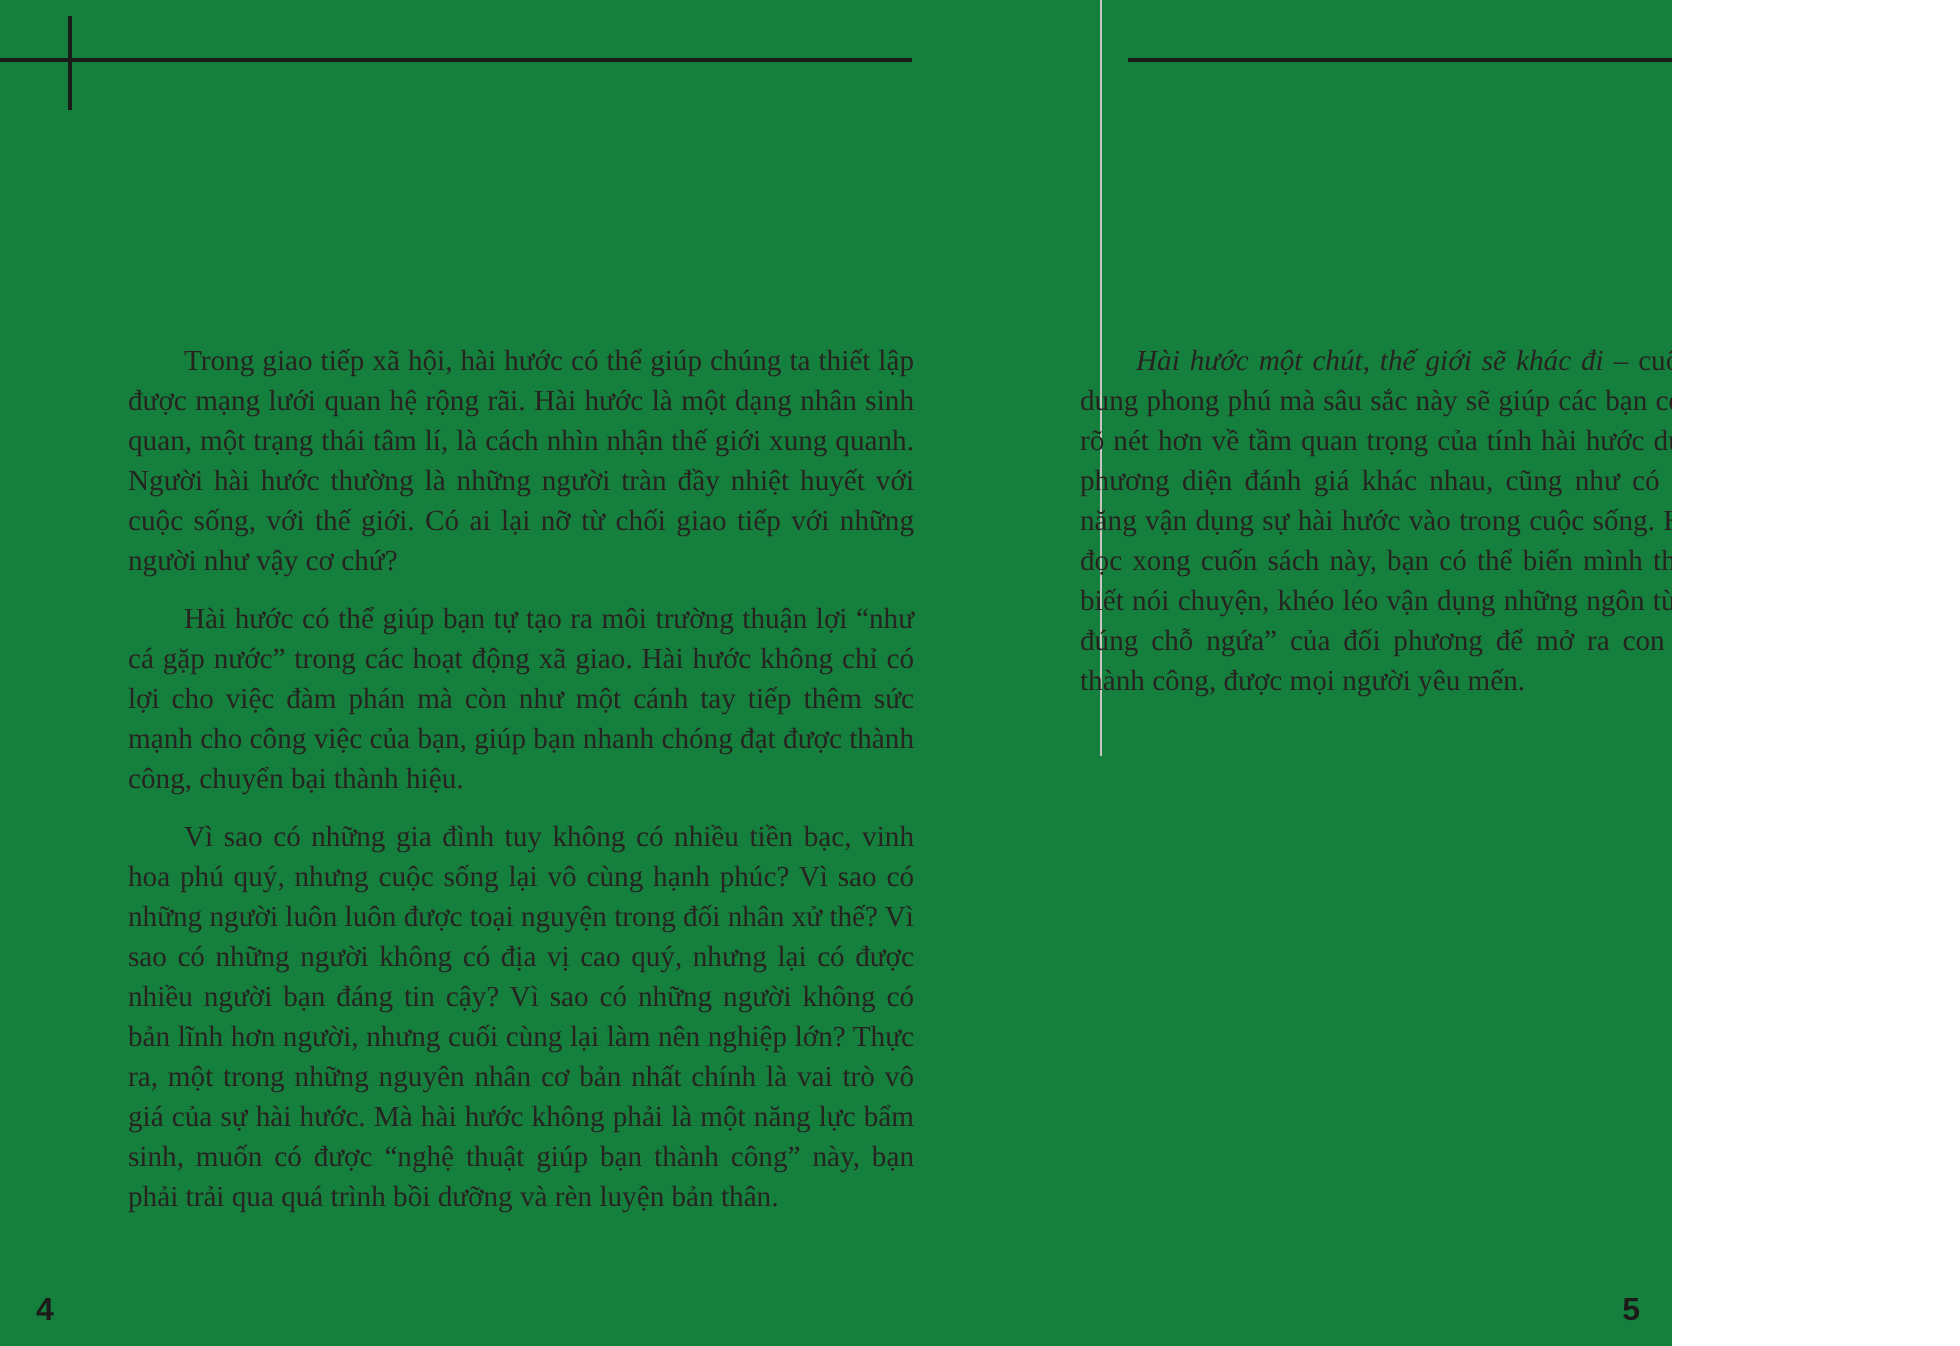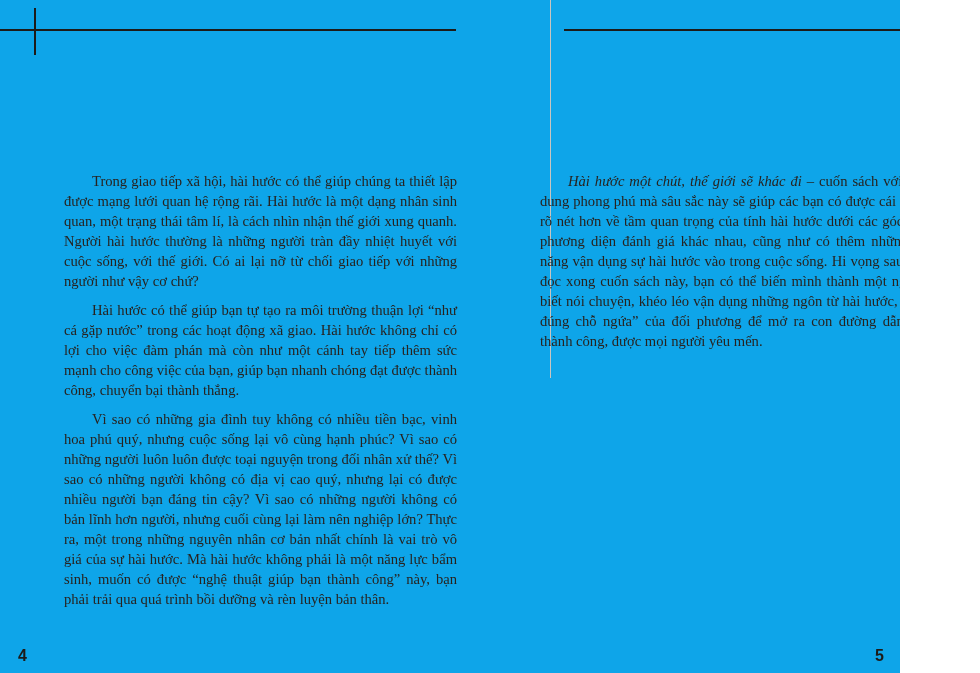--- a/index.html
+++ b/index.html
@@ -2,23 +2,23 @@
 <html><head>
 <meta charset="utf-8">
 <style>
   html, body {
     margin: 0;
     padding: 0;
     background: #ffffff;
   }
   .spread {
     position: relative;
-    width: 900px;
+    width: 836px;
     height: 673px;
-    background: #0ea5e9;
+    background: #15803d;
     overflow: hidden;
     font-family: "Liberation Serif", serif;
   }
   .rule {
     position: absolute;
     top: 29px;
     height: 2px;
     background: #1d1b19;
   }
   .rule-left  { left: 0;    width: 456px; }
@@ -70,21 +70,21 @@
 
 <div class="spread">
   <div class="rule rule-left"></div>
   <div class="tick tick-left"></div>
   <div class="rule rule-right"></div>
   <div class="tick tick-right"></div>
   <div class="fold"></div>
 
   <div class="text-block text-left">
       <p><span>Trong giao tiếp xã hội, hài hước có thể giúp chúng ta thiết lập được mạng lưới quan hệ rộng rãi. Hài hước là một dạng nhân sinh quan, một trạng thái tâm lí, là cách nhìn nhận thế giới xung quanh. Người hài hước thường là những người tràn đầy nhiệt huyết với cuộc sống, với thế giới. Có ai lại nỡ từ chối giao tiếp với những người như vậy cơ chứ?</span></p>
-      <p><span>Hài hước có thể giúp bạn tự tạo ra môi trường thuận lợi “như cá gặp nước” trong các hoạt động xã giao. Hài hước không chỉ có lợi cho việc đàm phán mà còn như một cánh tay tiếp thêm sức mạnh cho công việc của bạn, giúp bạn nhanh chóng đạt được thành công, chuyển bại thành thắng.</span></p>
+      <p><span>Hài hước có thể giúp bạn tự tạo ra môi trường thuận lợi “như cá gặp nước” trong các hoạt động xã giao. Hài hước không chỉ có lợi cho việc đàm phán mà còn như một cánh tay tiếp thêm sức mạnh cho công việc của bạn, giúp bạn nhanh chóng đạt được thành công, chuyển bại thành hiệu.</span></p>
       <p><span>Vì sao có những gia đình tuy không có nhiều tiền bạc, vinh hoa phú quý, nhưng cuộc sống lại vô cùng hạnh phúc? Vì sao có những người luôn luôn được toại nguyện trong đối nhân xử thế? Vì sao có những người không có địa vị cao quý, nhưng lại có được nhiều người bạn đáng tin cậy? Vì sao có những người không có bản lĩnh hơn người, nhưng cuối cùng lại làm nên nghiệp lớn? Thực ra, một trong những nguyên nhân cơ bản nhất chính là vai trò vô giá của sự hài hước. Mà hài hước không phải là một năng lực bẩm sinh, muốn có được “nghệ thuật giúp bạn thành công” này, bạn phải trải qua quá trình bồi dưỡng và rèn luyện bản thân.</span></p>
     </div>
 
   <div class="text-block text-right">
       <p><span class="italic">Hài hước một chút, thế giới sẽ khác đi</span><span> – cuốn sách với nội dung phong phú mà sâu sắc này sẽ giúp các bạn có được cái nhìn rõ nét hơn về tầm quan trọng của tính hài hước dưới các góc độ, phương diện đánh giá khác nhau, cũng như có thêm những kĩ năng vận dụng sự hài hước vào trong cuộc sống. Hi vọng sau khi đọc xong cuốn sách này, bạn có thể biến mình thành một người biết nói chuyện, khéo léo vận dụng những ngôn từ hài hước, “gãi đúng chỗ ngứa” của đối phương để mở ra con đường dẫn tới thành công, được mọi người yêu mến.</span></p>
     </div>
 
   <div class="page-num num-left">4</div>
 
   <div class="page-num num-right">5</div>

